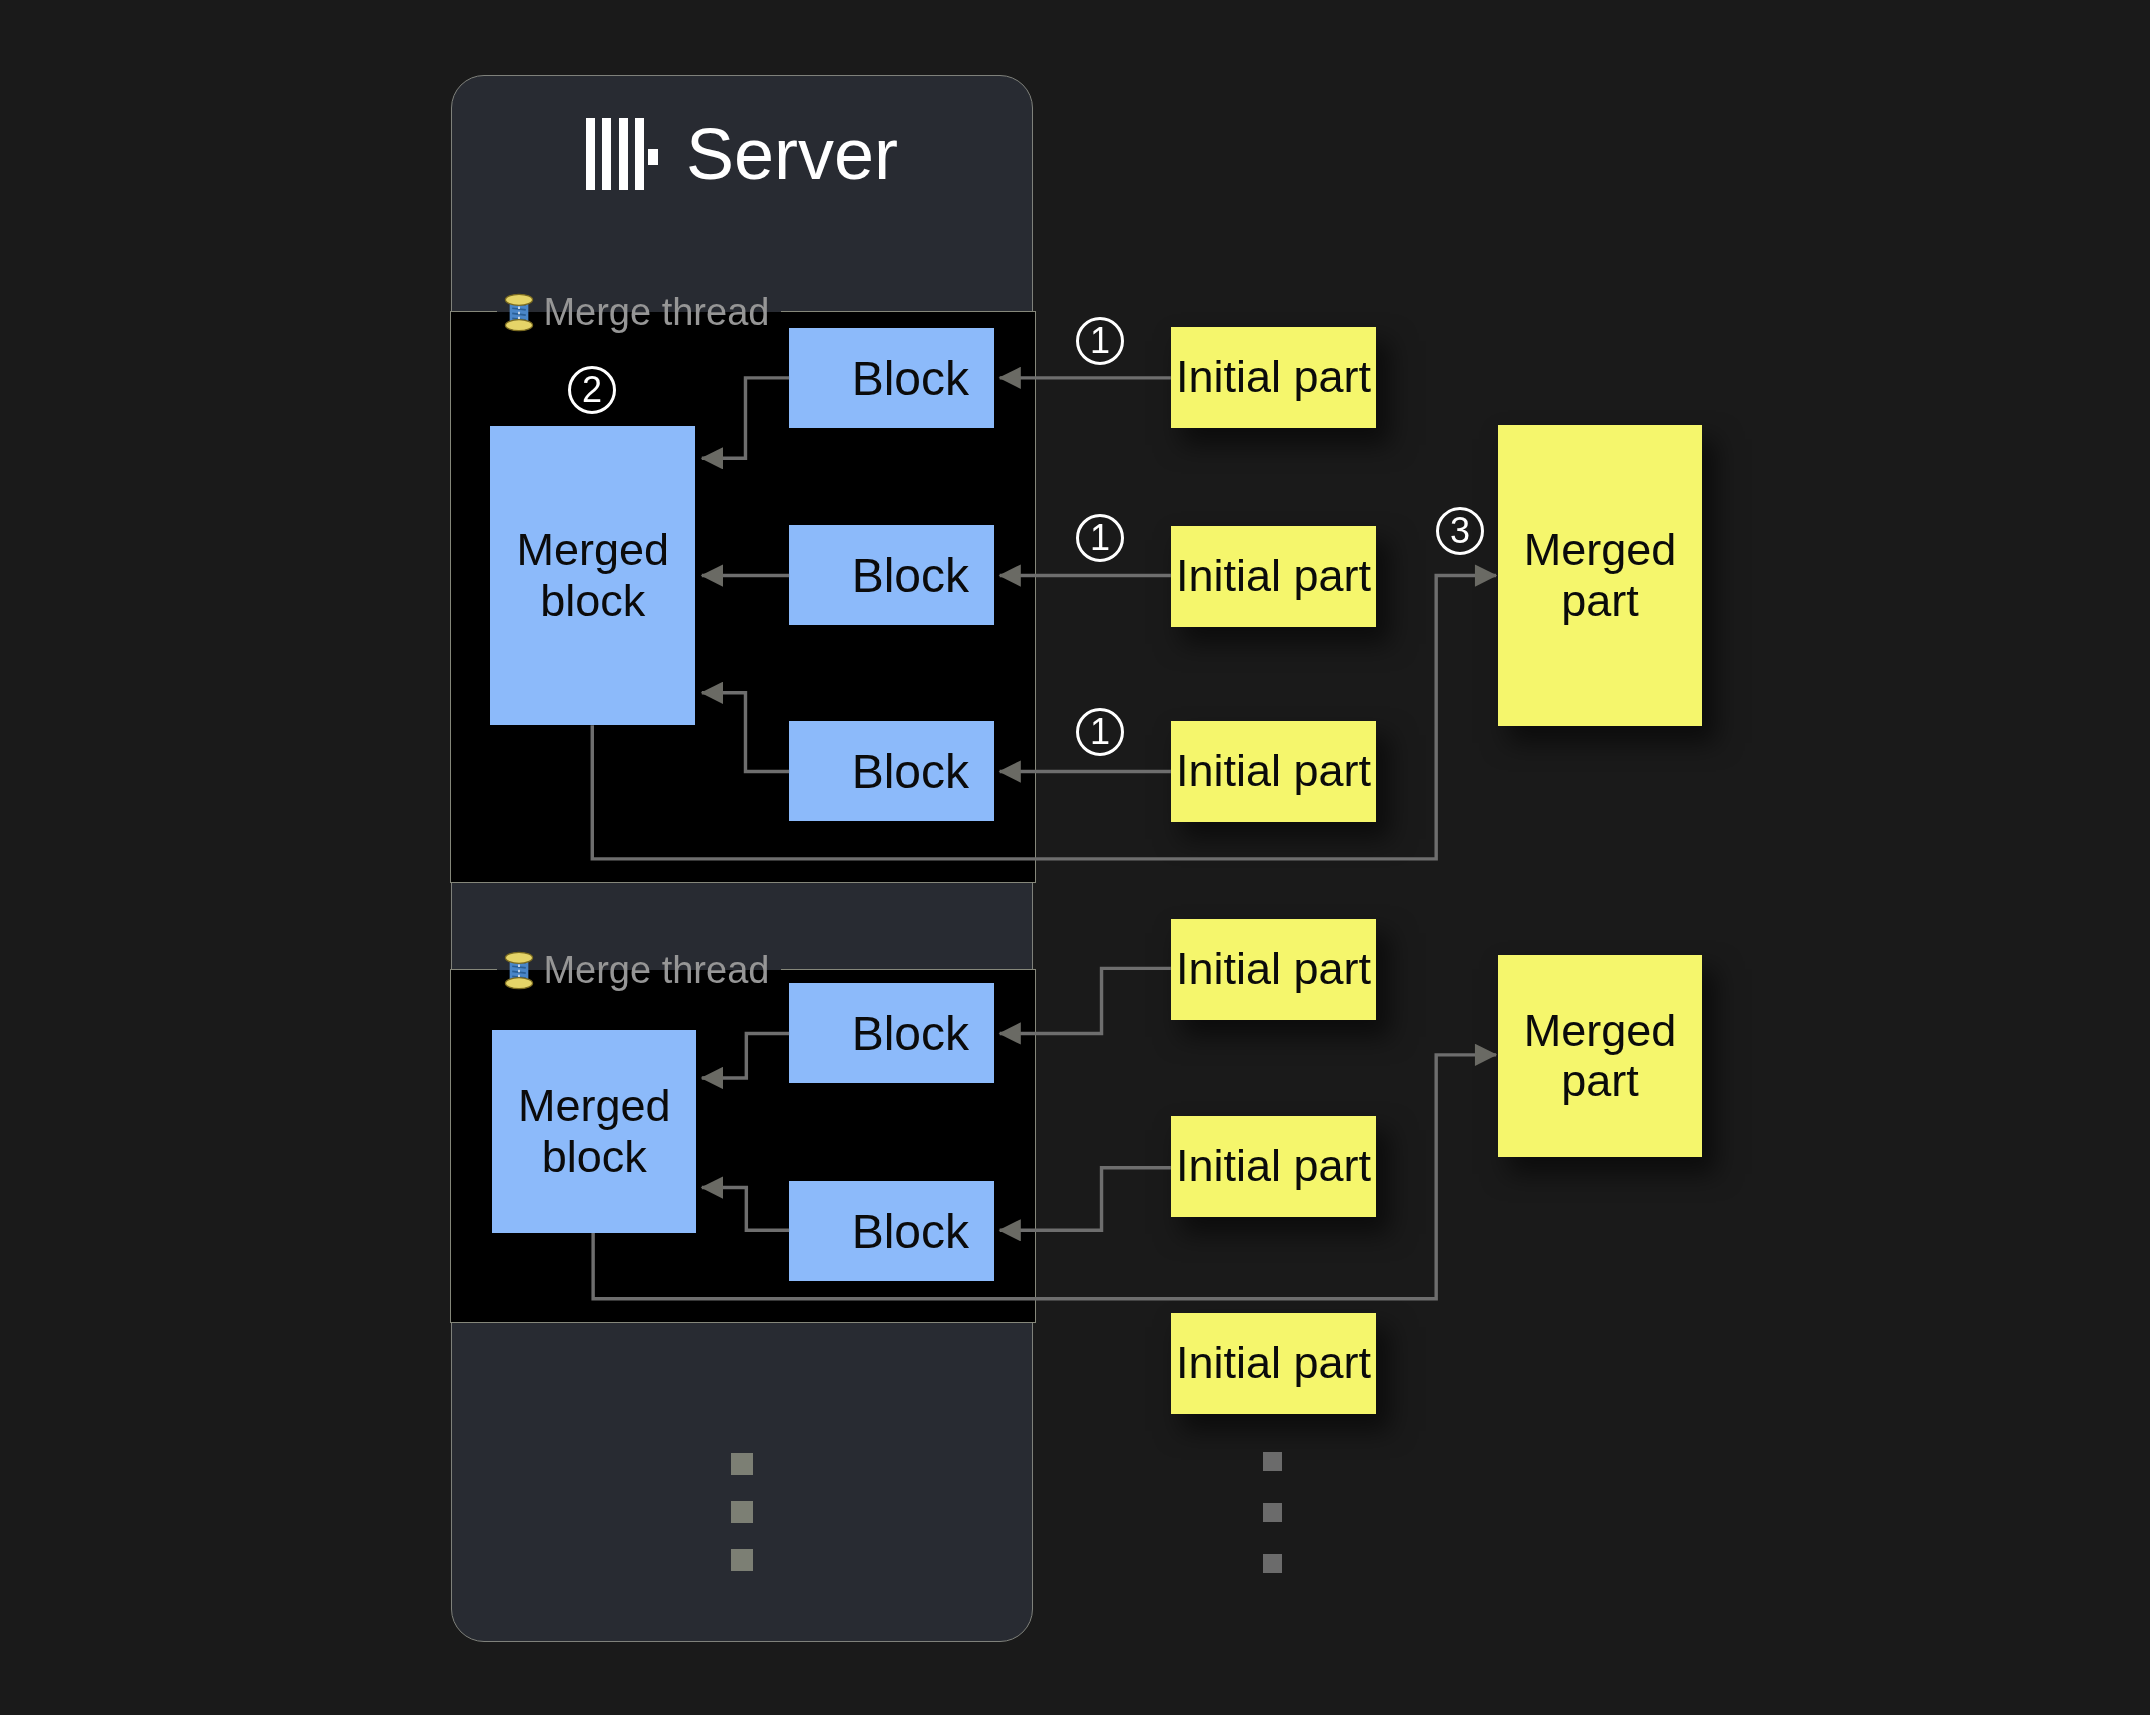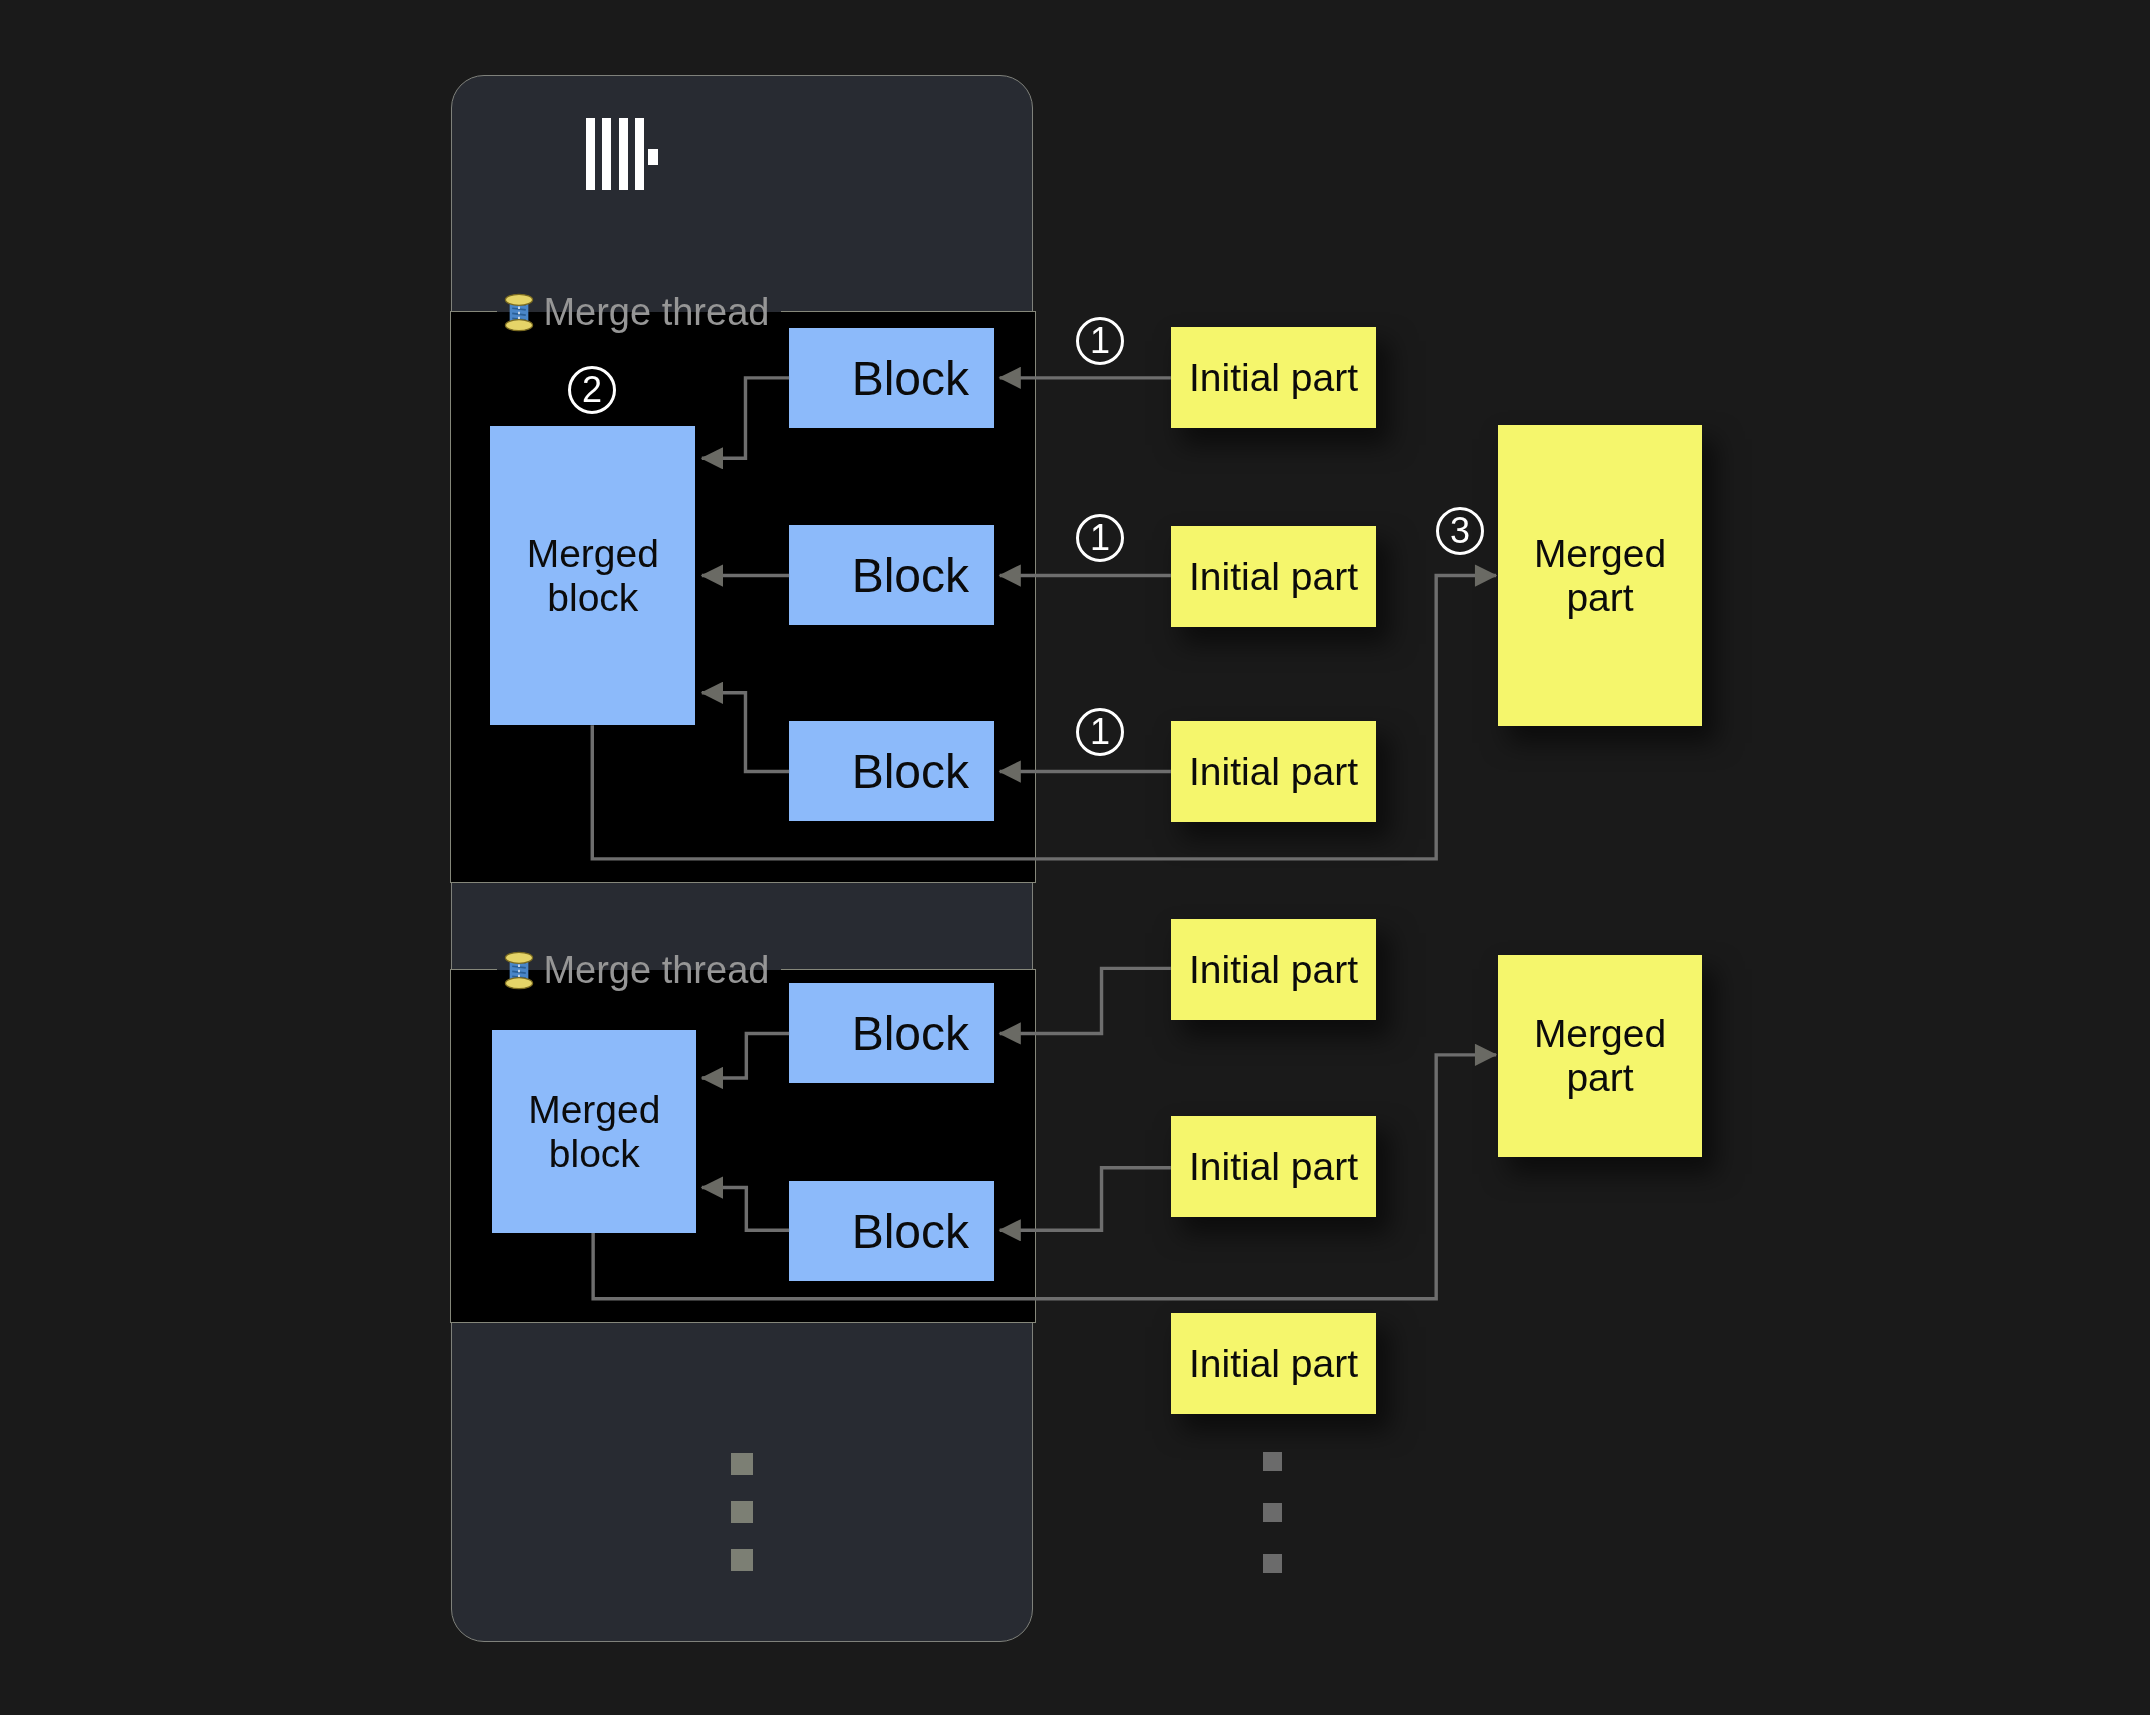--- a/index.html
+++ b/index.html
@@ -40,21 +40,21 @@
     background:linear-gradient(to bottom, var(--card) 0 50%, var(--thread-box) 50% 100%);
     color:var(--label-gray);font-size:38px;white-space:nowrap;z-index:3;
   }
   .node{
     position:absolute;display:flex;align-items:center;justify-content:center;
     text-align:center;color:#0b0b0b;z-index:2;
   }
   .blue{background:var(--block-blue);}
   .yellow{background:var(--part-yellow);box-shadow:12px 15.4px 24px 1.7px rgba(0,0,0,0.55);}
   .block-label{font-size:48px;padding-left:37px;}
-  .two-line{font-size:39px;line-height:1.12;}
+  .two-line{font-size:45px;line-height:1.12;}
   .merged-block.mb1{left:39px;top:114px;width:205px;height:299px;}
   .merged-block.mb2{left:41px;top:60px;width:204px;height:203px;}
   .blk{left:338px;width:205px;height:100px;}
   .t1 .blk.b0{top:16.3px;} .t1 .blk.b1{top:213px;} .t1 .blk.b2{top:409px;}
   .t2 .blk.b0{top:13px;} .t2 .blk.b1{top:211px;}
   .initial-part{left:1171px;width:205px;height:101px;}
   .ip0{top:327px;} .ip1{top:526px;} .ip2{top:721px;}
   .ip3{top:919px;} .ip4{top:1116px;} .ip5{top:1313px;}
   .merged-part.mp1{left:1498px;top:425px;width:204px;height:301px;}
   .merged-part.mp2{left:1498px;top:955px;width:204px;height:202px;}
@@ -87,20 +87,21 @@
 
   <div class="server-card">
     <div class="server-header">
       <div class="ch-logo">
         <span class="bar" style="left:0"></span>
         <span class="bar" style="left:16.3px"></span>
         <span class="bar" style="left:33px"></span>
         <span class="bar" style="left:49px"></span>
         <span class="nub"></span>
       </div>
+      <div class="server-title">Server</div>
     </div>
 
     <div class="thread-box t1">
       <div class="thread-label">
         <svg class="spool" viewBox="0 0 40 46">
           <rect x="9" y="8" width="22" height="30" fill="#4a86c8"></rect>
           <path d="M12 12 L28 14 M12 18 L28 20 M12 24 L28 26 M12 30 L28 32" stroke="#2a5f96" stroke-width="2"></path>
           <path d="M20 10 L20 36" stroke="#dce8f5" stroke-width="2" stroke-dasharray="3 3"></path>
           <ellipse cx="20" cy="8" rx="16" ry="6.5" fill="#e5d468" stroke="#7a6a20" stroke-width="1.5"></ellipse>
           <ellipse cx="20" cy="38" rx="16" ry="6.5" fill="#e5d468" stroke="#7a6a20" stroke-width="1.5"></ellipse>

